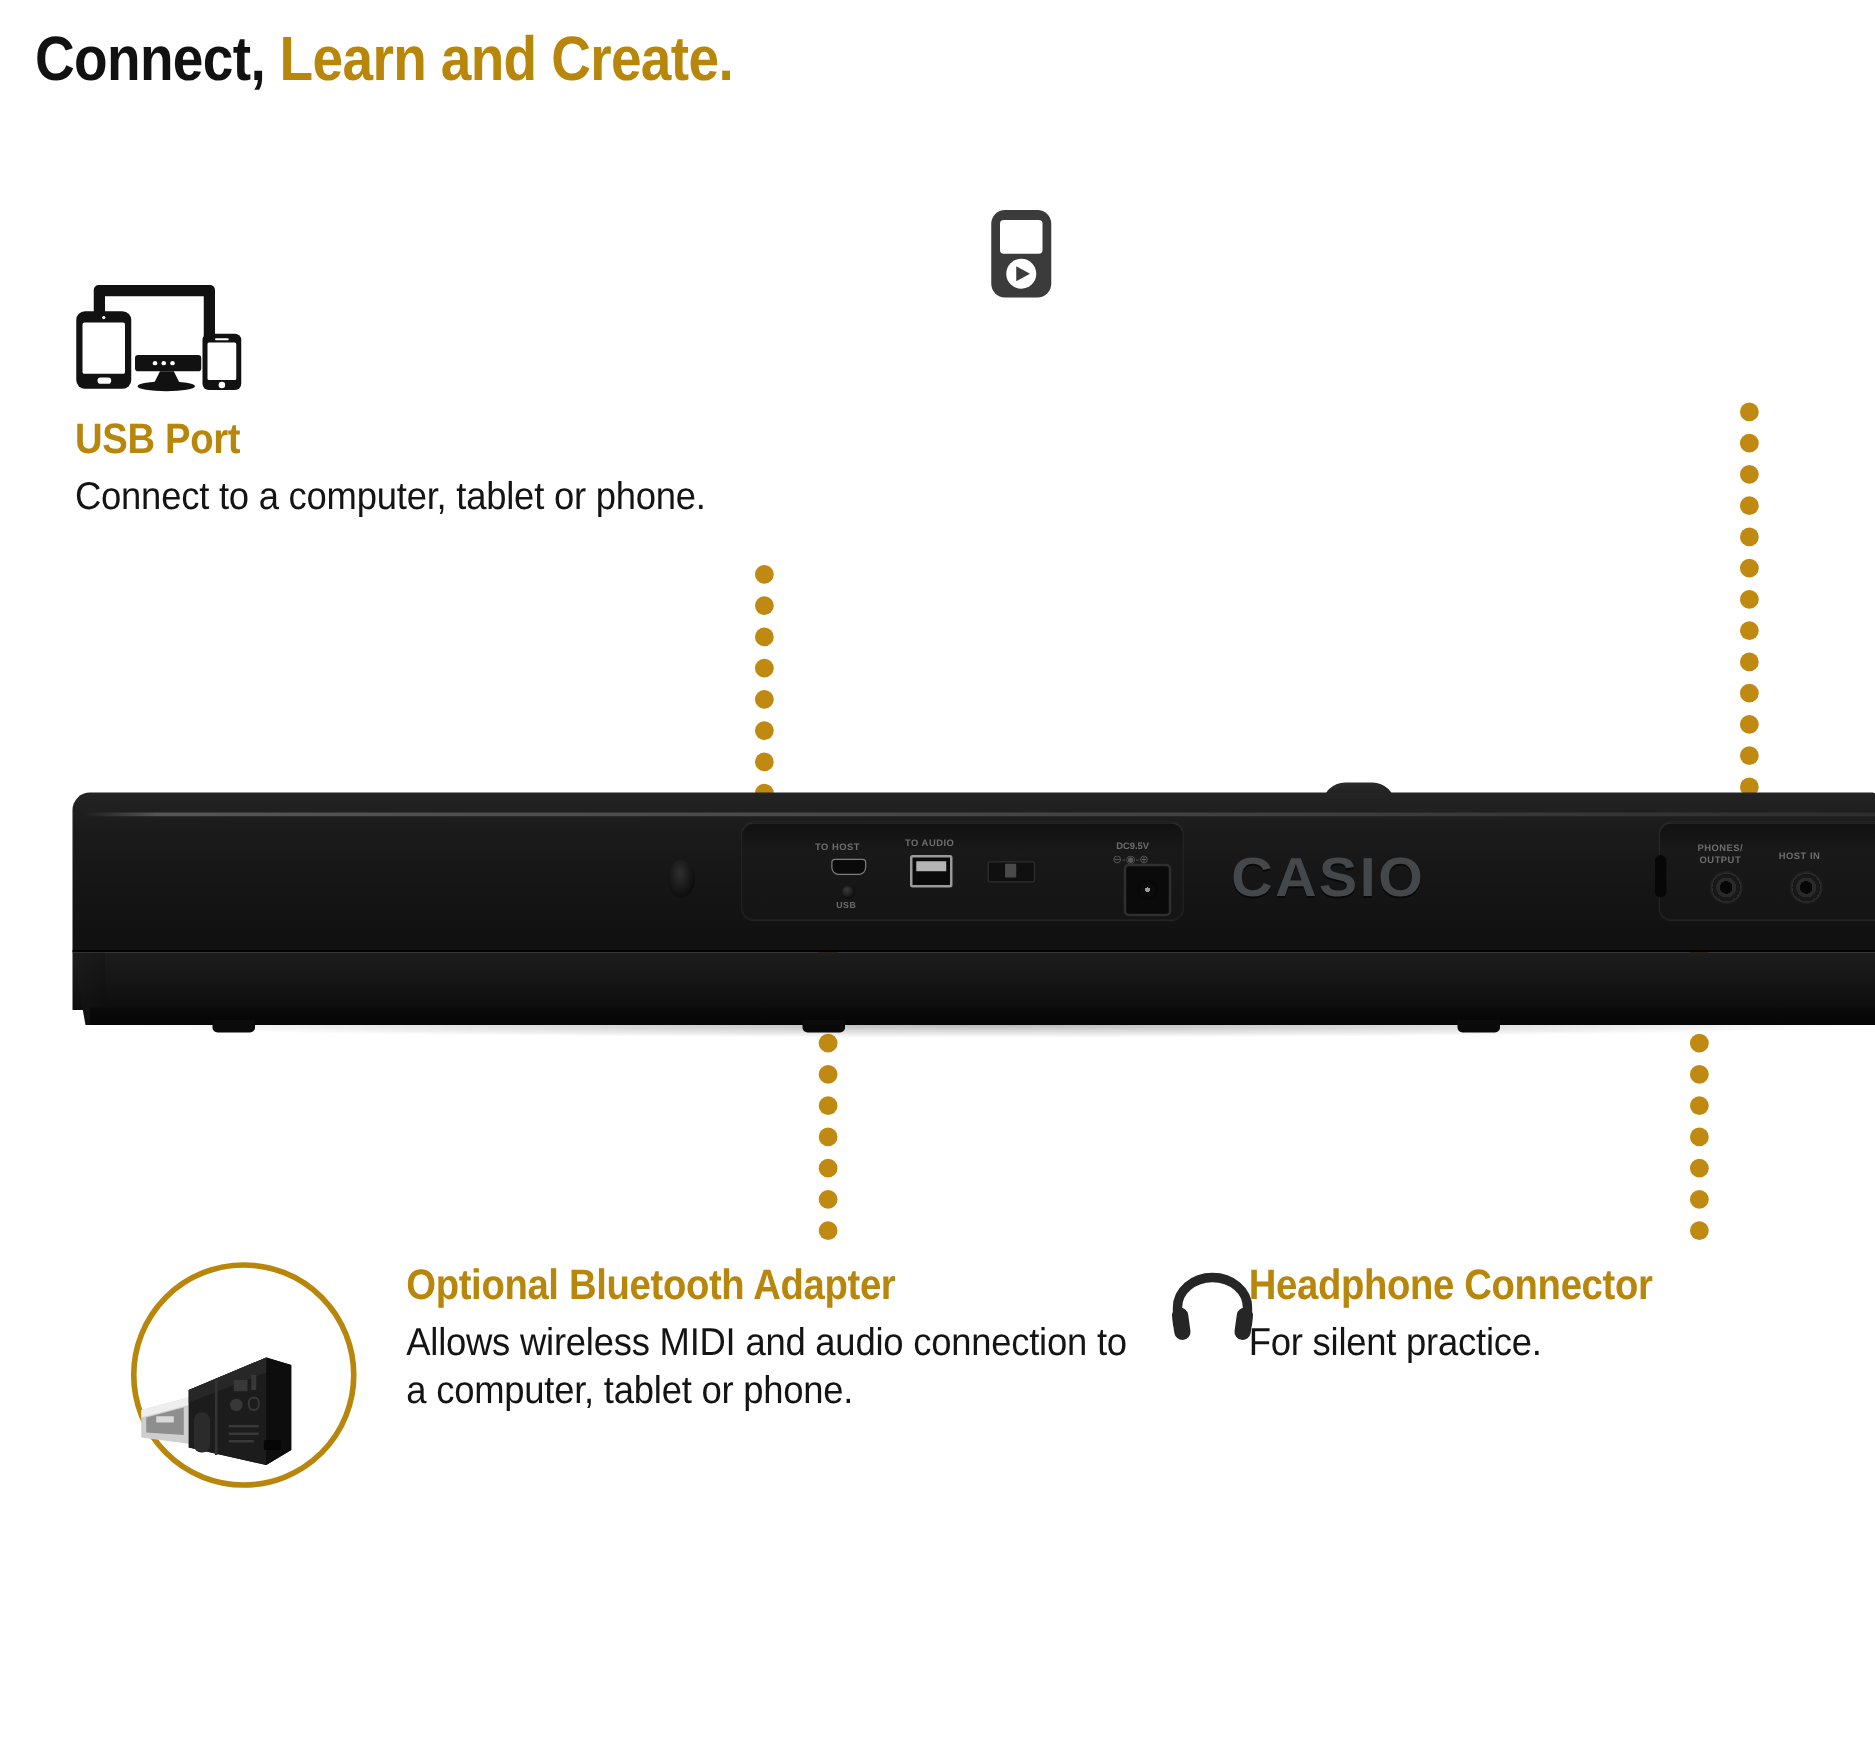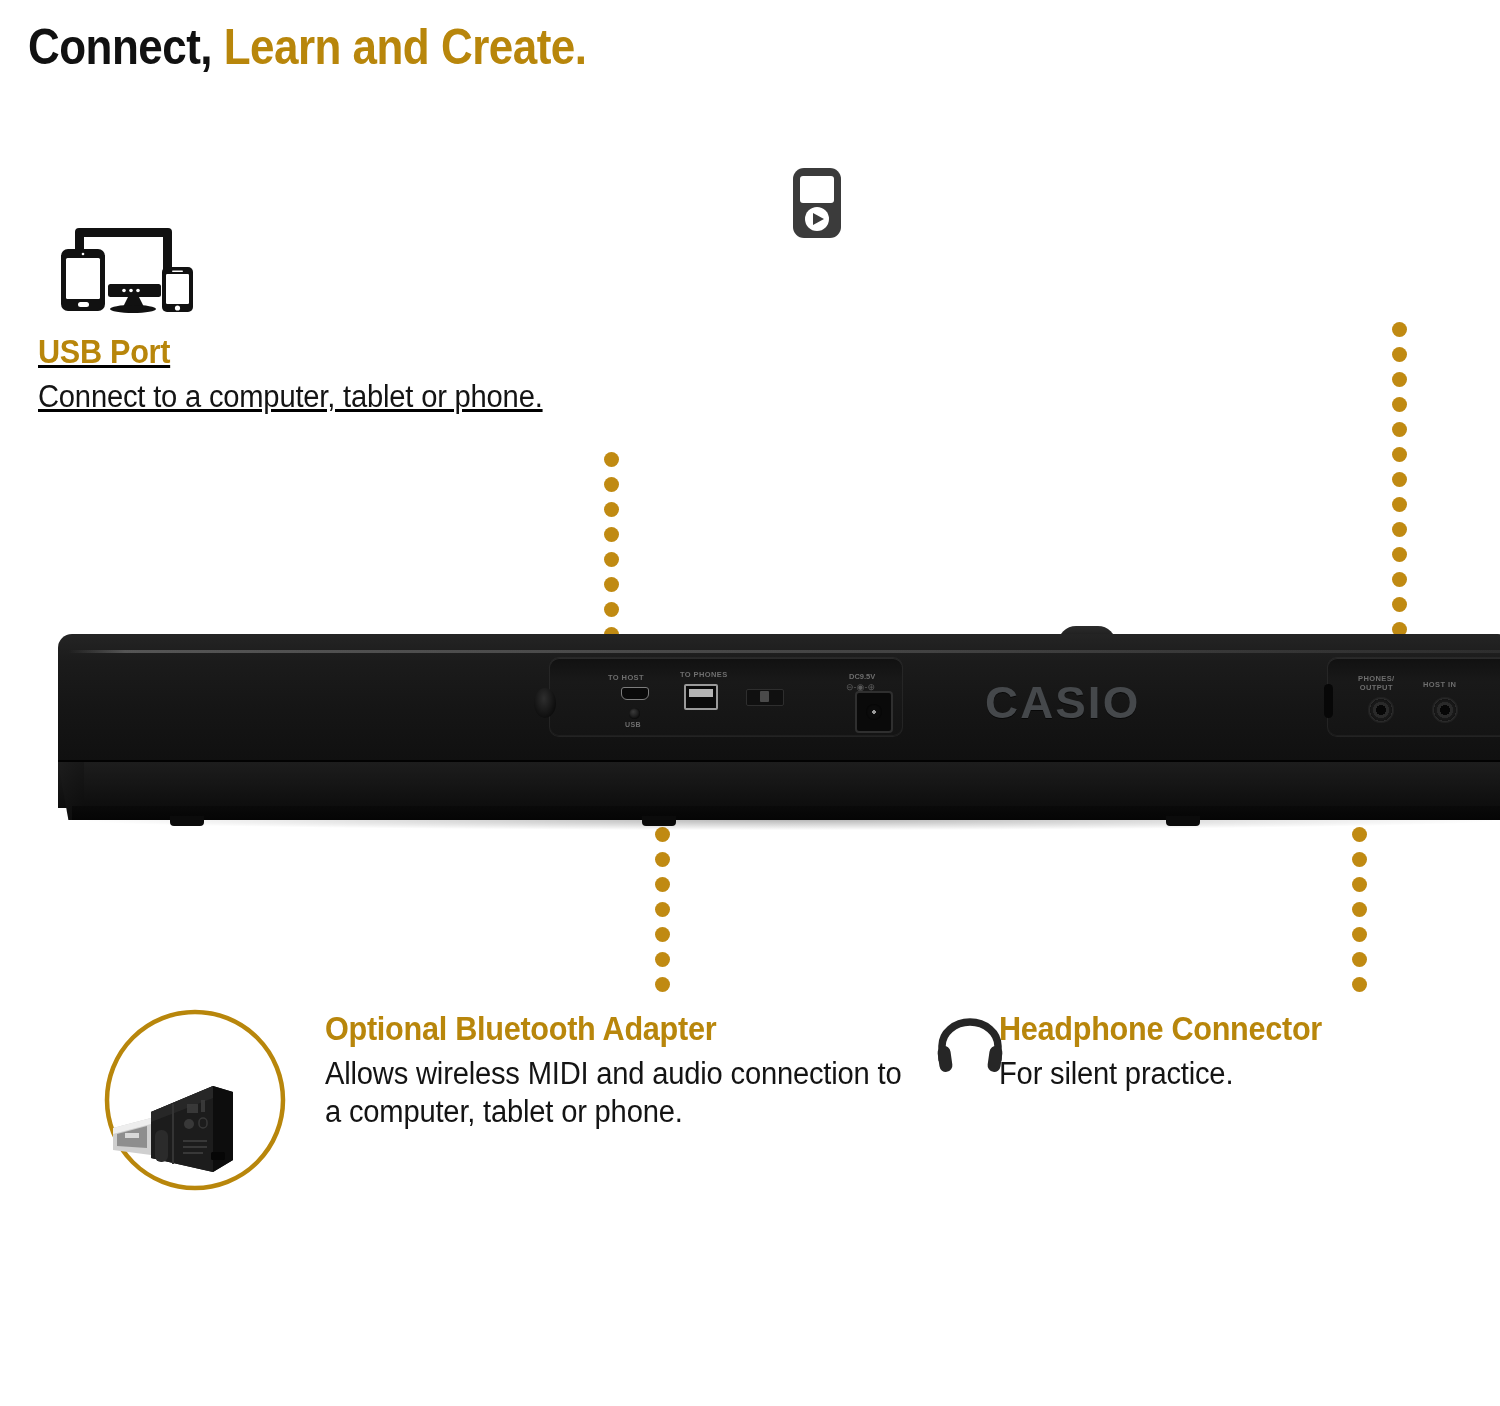--- a/index.html
+++ b/index.html
@@ -51,21 +51,21 @@
   .feature-desc {
     color: #141414;
     font-size: 31px;
     line-height: 1.22;
     letter-spacing: -0.2px;
     transform: scaleX(0.94);
     transform-origin: left top;
   }
 
   
-  #usb-block { position: absolute; left: 38px; top: 333px; width: 700px; text-decoration: underline; }
+  #usb-block { position: absolute; left: 60px; top: 333px; width: 700px; }
   #usb-icon  { position: absolute; left: 52px; top: 224px; width: 150px; height: 90px; }
 
   
   #audio-block { position: absolute; left: 868px; top: 163px; width: 600px; }
   #audio-icon  { position: absolute; left: 792px; top: 167px; width: 50px; height: 72px; }
 
   
   #bt-block { position: absolute; left: 325px; top: 1010px; width: 600px; }
   #bt-icon  { position: absolute; left: 95px; top: 1000px; width: 200px; height: 200px; }
 
@@ -150,21 +150,21 @@
 
   
   .jack-panel {
     position: absolute;
     top: 38px;
     height: 78px;
     background: linear-gradient(180deg, #111111 0%, #191919 30%, #141414 100%);
     border-radius: 9px;
     box-shadow: inset 0 1px 0 rgba(90,90,90,.35), inset 0 -1px 0 rgba(70,70,70,.22), 0 0 0 1px rgba(50,50,50,.55);
   }
-  #panel-left  { left: 492px; width: 352px; }
+  #panel-left  { left: 536px; width: 352px; }
   #panel-right { left: 1270px; width: 210px; }
 
   .jack-lbl {
     position: absolute;
     color: #6e6e6e;
     font-size: 7.5px;
     font-weight: bold;
     letter-spacing: .4px;
     line-height: 1.15;
     white-space: nowrap;
@@ -383,21 +383,21 @@
     <div class="kb-foot" style="left:112px;"></div>
     <div class="kb-foot" style="left:584px;"></div>
     <div class="kb-foot" style="left:1108px;"></div>
     <div class="kb-shadow"></div>
 
     <div class="jack-panel" id="panel-left">
       <div class="jack-lbl" style="left:58px; top:16px;">TO HOST</div>
       <div class="port-micro" style="left:71px; top:29px;"></div>
       <div class="screwhole" style="left:79px; top:50px;"></div>
       <div class="jack-lbl" style="left:75px; top:63px; font-size:7px;">USB</div>
-      <div class="jack-lbl" style="left:130px; top:13px;">TO PHONES</div>
+      <div class="jack-lbl" style="left:130px; top:13px;">TO AUDIO</div>
       <div class="port-usba" style="left:134px; top:26px;"></div>
       <div class="slider-sw" style="left:196px; top:31px;"></div>
       <div class="dc-sym" style="left:299px; top:14px; font-size:7.5px; font-weight:bold; color:#6e6e6e;">DC9.5V</div>
       <div class="dc-sym" style="left:296px; top:24px;">⊖-◉-⊕</div>
       <div class="dc-jack" style="left:305px; top:33px;"></div>
     </div>
 
     <div class="jack-panel" id="panel-right">
       <div class="side-slot"></div>
       <div class="jack-lbl" style="left:30px; top:17px; white-space:pre;">PHONES/

